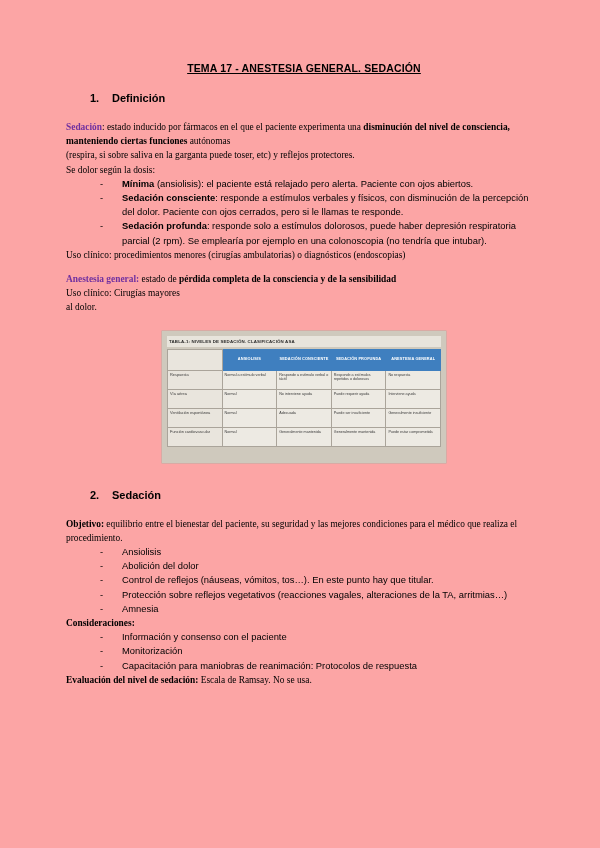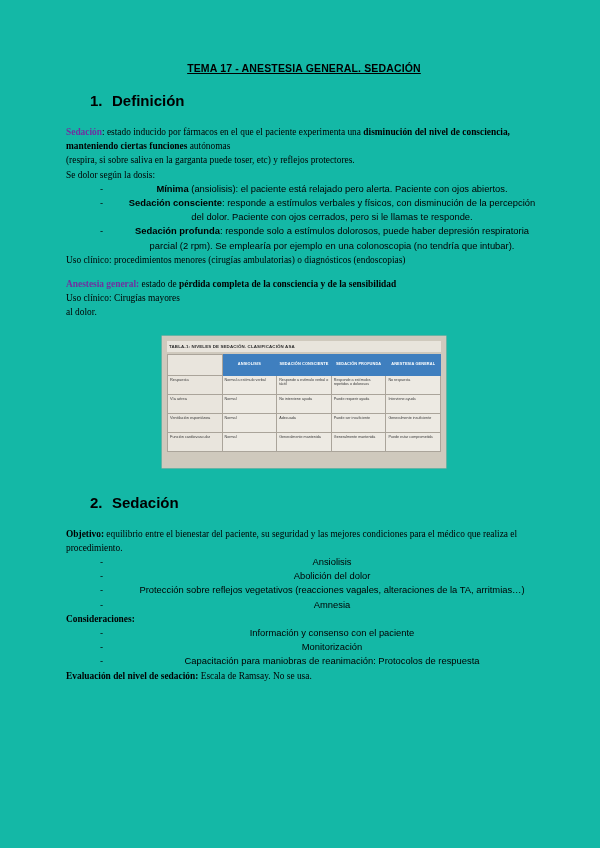--- a/index.html
+++ b/index.html
@@ -13,33 +13,33 @@
     font-family: "Liberation Sans", sans-serif;
     color: #000000;
     -webkit-font-smoothing: antialiased;
   }
   .page {
     position: relative;
     width: 600px;
     height: 848px;
     box-sizing: border-box;
     padding: 62px 58px 0 66px;
-    background: #14b8a6;
+    background: #fca5a5;
     overflow: hidden;
   }
   .doc-title {
     text-align: center;
     font-size: 10.5px;
     font-weight: bold;
     text-decoration: underline;
     letter-spacing: 0.15px;
     margin: 0 0 18px 0;
   }
   .section-heading {
-    font-size: 15px;
+    font-size: 11px;
     font-weight: bold;
     margin: 0 0 16px 0;
     padding-left: 24px;
   }
   .section-heading .num {
     display: inline-block;
     width: 22px;
   }
   p.body-line {
     font-size: 9.4px;
@@ -50,21 +50,20 @@
   }
   .purple {
     color: #7030a0;
     font-weight: bold;
   }
   b, strong { font-weight: bold; }
   ul.dash-list {
     list-style: none;
     margin: 0;
     padding: 0 0 0 30px;
-    text-align: center;
   }
   ul.dash-list > li {
     position: relative;
     font-size: 9.4px;
     line-height: 14.2px;
     padding-left: 26px;
   }
   ul.dash-list > li::before {
     content: "-";
     position: absolute;
@@ -221,20 +220,21 @@
     <span class="num">2.</span><span>Sedación</span>
   </div>
 
   <p class="body-line">
     <b>Objetivo:</b><span> equilibrio entre el bienestar del paciente, su seguridad y las mejores condiciones para el médico que realiza el procedimiento.</span>
   </p>
 
   <ul class="dash-list">
     <li>Ansiolisis</li>
     <li>Abolición del dolor</li>
+    <li>Control de reflejos (náuseas, vómitos, tos…). En este punto hay que titular.</li>
     <li>Protección sobre reflejos vegetativos (reacciones vagales, alteraciones de la TA, arritmias…)</li>
     <li>Amnesia</li>
   </ul>
 
   <p class="body-line">
     <b>Consideraciones:</b>
   </p>
 
   <ul class="dash-list">
     <li>Información y consenso con el paciente</li>

